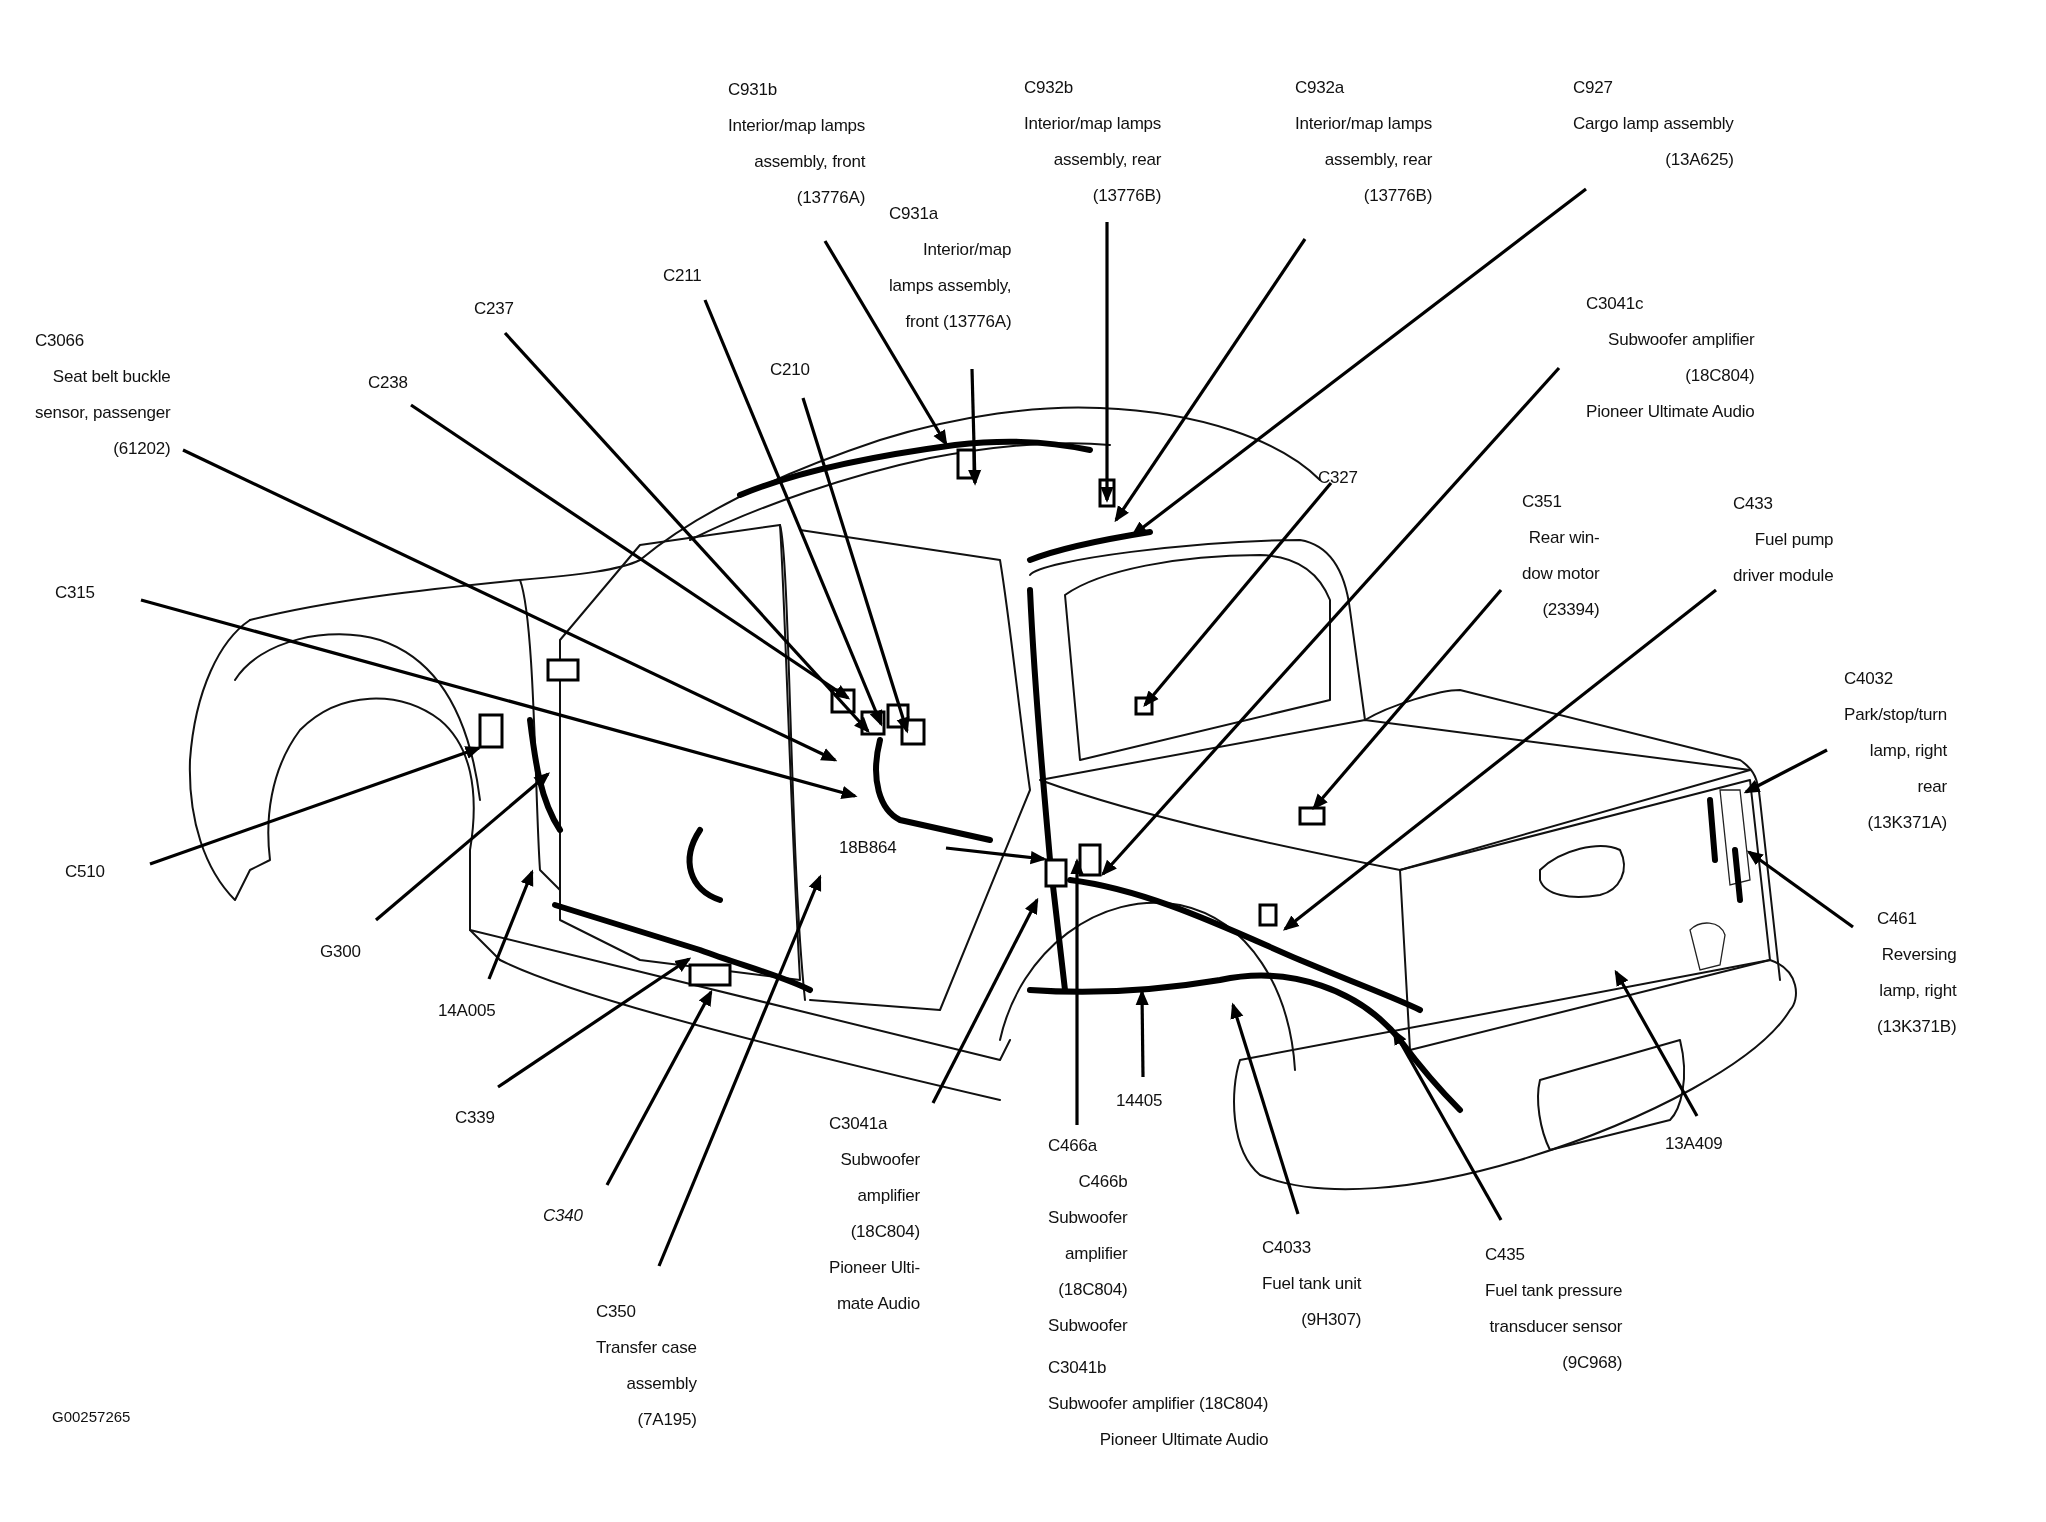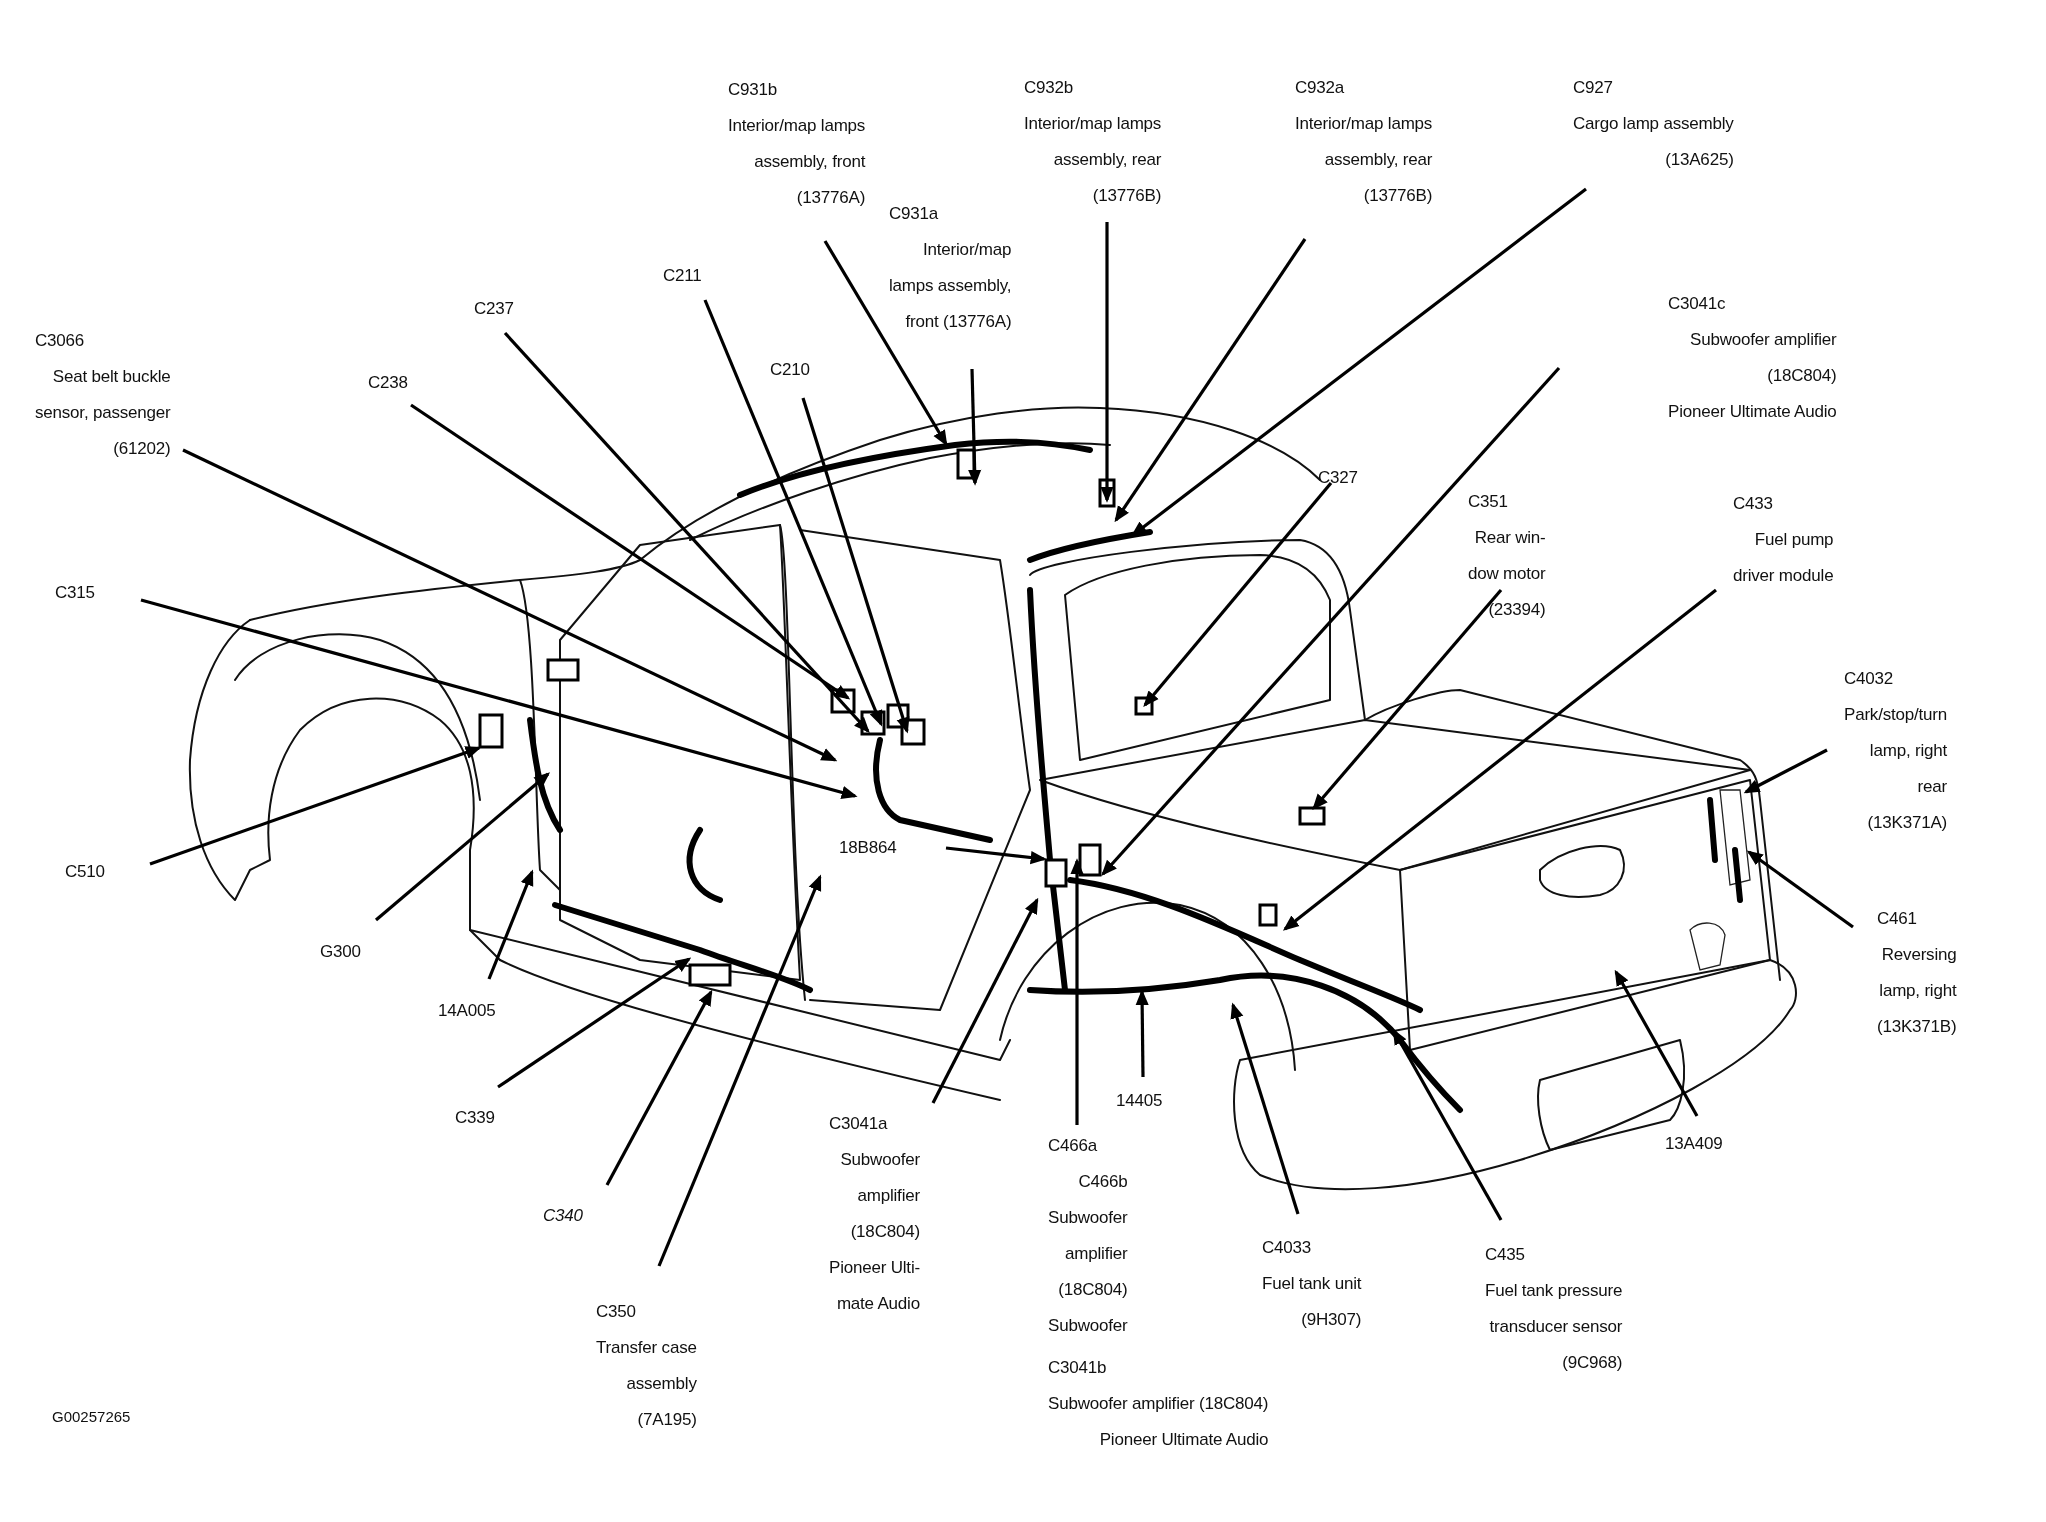--- a/index.html
+++ b/index.html
@@ -120,23 +120,23 @@
       <line x1="803" y1="398" x2="907" y2="731" class="leader" marker-end="url(#ah)"></line>
     </g>
 </svg>
 
 <div id="labels">
     <div class="lbl" style="left: 728px; top: 72px;"><span class="code">C931b</span><span class="line">Interior/map lamps</span><span class="line">assembly, front</span><span class="line">(13776A)</span></div>
     <div class="lbl" style="left: 889px; top: 196px;"><span class="code">C931a</span><span class="line">Interior/map</span><span class="line">lamps assembly,</span><span class="line">front (13776A)</span></div>
     <div class="lbl" style="left: 1024px; top: 70px;"><span class="code">C932b</span><span class="line">Interior/map lamps</span><span class="line">assembly, rear</span><span class="line">(13776B)</span></div>
     <div class="lbl" style="left: 1295px; top: 70px;"><span class="code">C932a</span><span class="line">Interior/map lamps</span><span class="line">assembly, rear</span><span class="line">(13776B)</span></div>
     <div class="lbl" style="left: 1573px; top: 70px;"><span class="code">C927</span><span class="line">Cargo lamp assembly</span><span class="line">(13A625)</span></div>
-    <div class="lbl" style="left: 1668px; top: 286px;"><span class="code">C3041c</span><span class="line">Subwoofer amplifier</span><span class="line">(18C804)</span><span class="line">Pioneer Ultimate Audio</span></div>
+    <div class="lbl" style="left: 1586px; top: 286px;"><span class="code">C3041c</span><span class="line">Subwoofer amplifier</span><span class="line">(18C804)</span><span class="line">Pioneer Ultimate Audio</span></div>
     <div class="lbl" style="left: 1318px; top: 428px; margin-top: 32px;"><span class="code">C327</span></div>
-    <div class="lbl" style="left: 1468px; top: 484px;"><span class="code">C351</span><span class="line">Rear win-</span><span class="line">dow motor</span><span class="line">(23394)</span></div>
+    <div class="lbl" style="left: 1522px; top: 484px;"><span class="code">C351</span><span class="line">Rear win-</span><span class="line">dow motor</span><span class="line">(23394)</span></div>
     <div class="lbl" style="left: 1733px; top: 486px;"><span class="code">C433</span><span class="line">Fuel pump</span><span class="line">driver module</span></div>
     <div class="lbl" style="left: 1844px; top: 661px;"><span class="code">C4032</span><span class="line">Park/stop/turn</span><span class="line">lamp, right</span><span class="line">rear</span><span class="line">(13K371A)</span></div>
     <div class="lbl" style="left: 1877px; top: 901px;"><span class="code">C461</span><span class="line">Reversing</span><span class="line">lamp, right</span><span class="line">(13K371B)</span></div>
     <div class="lbl" style="left: 1665px; top: 1126px;"><span class="code">13A409</span></div>
     <div class="lbl" style="left: 1485px; top: 1237px;"><span class="code">C435</span><span class="line">Fuel tank pressure</span><span class="line">transducer sensor</span><span class="line">(9C968)</span></div>
     <div class="lbl" style="left: 1262px; top: 1230px;"><span class="code">C4033</span><span class="line">Fuel tank unit</span><span class="line">(9H307)</span></div>
     <div class="lbl" style="left: 1048px; top: 1350px;"><span class="code">C3041b</span><span class="line">Subwoofer amplifier (18C804)</span><span class="line">Pioneer Ultimate Audio</span></div>
     <div class="lbl" style="left: 1048px; top: 1128px;"><span class="code">C466a</span><span class="line">C466b</span><span class="line">Subwoofer</span><span class="line">amplifier</span><span class="line">(18C804)</span><span class="line">Subwoofer</span></div>
     <div class="lbl" style="left: 1116px; top: 1083px;"><span class="code">14405</span></div>
     <div class="lbl" style="left: 829px; top: 1106px;"><span class="code">C3041a</span><span class="line">Subwoofer</span><span class="line">amplifier</span><span class="line">(18C804)</span><span class="line">Pioneer Ulti-</span><span class="line">mate Audio</span></div>

